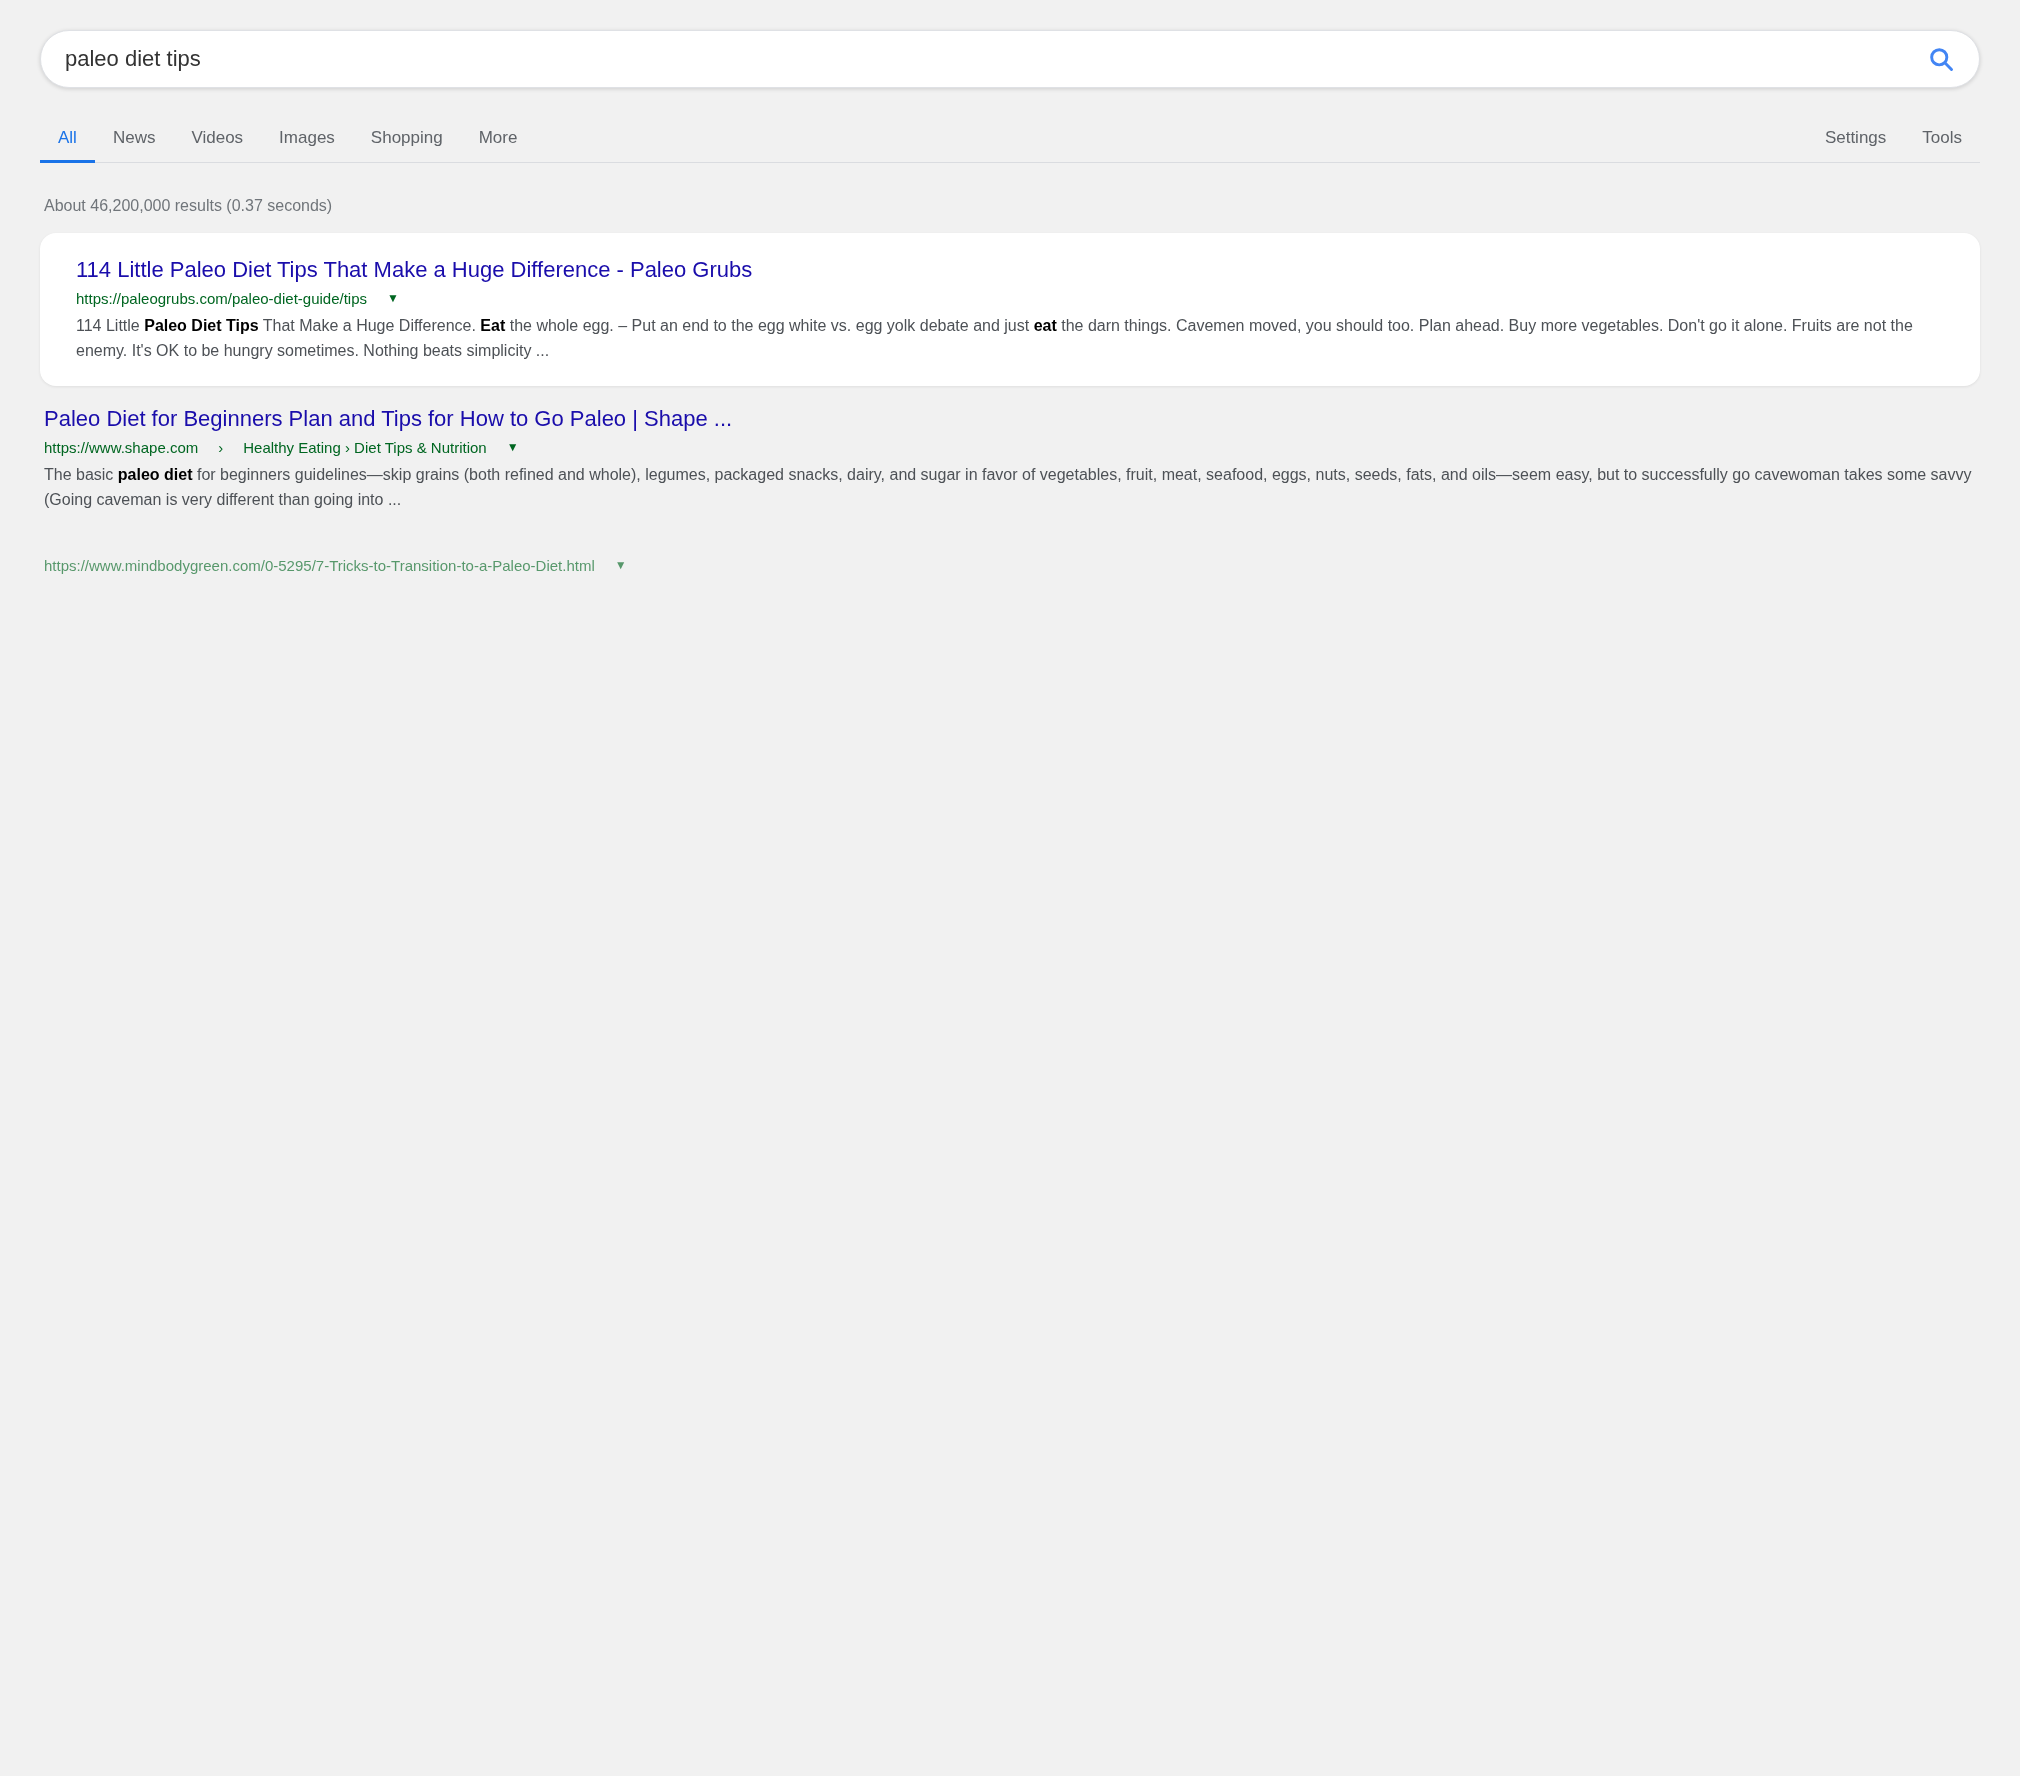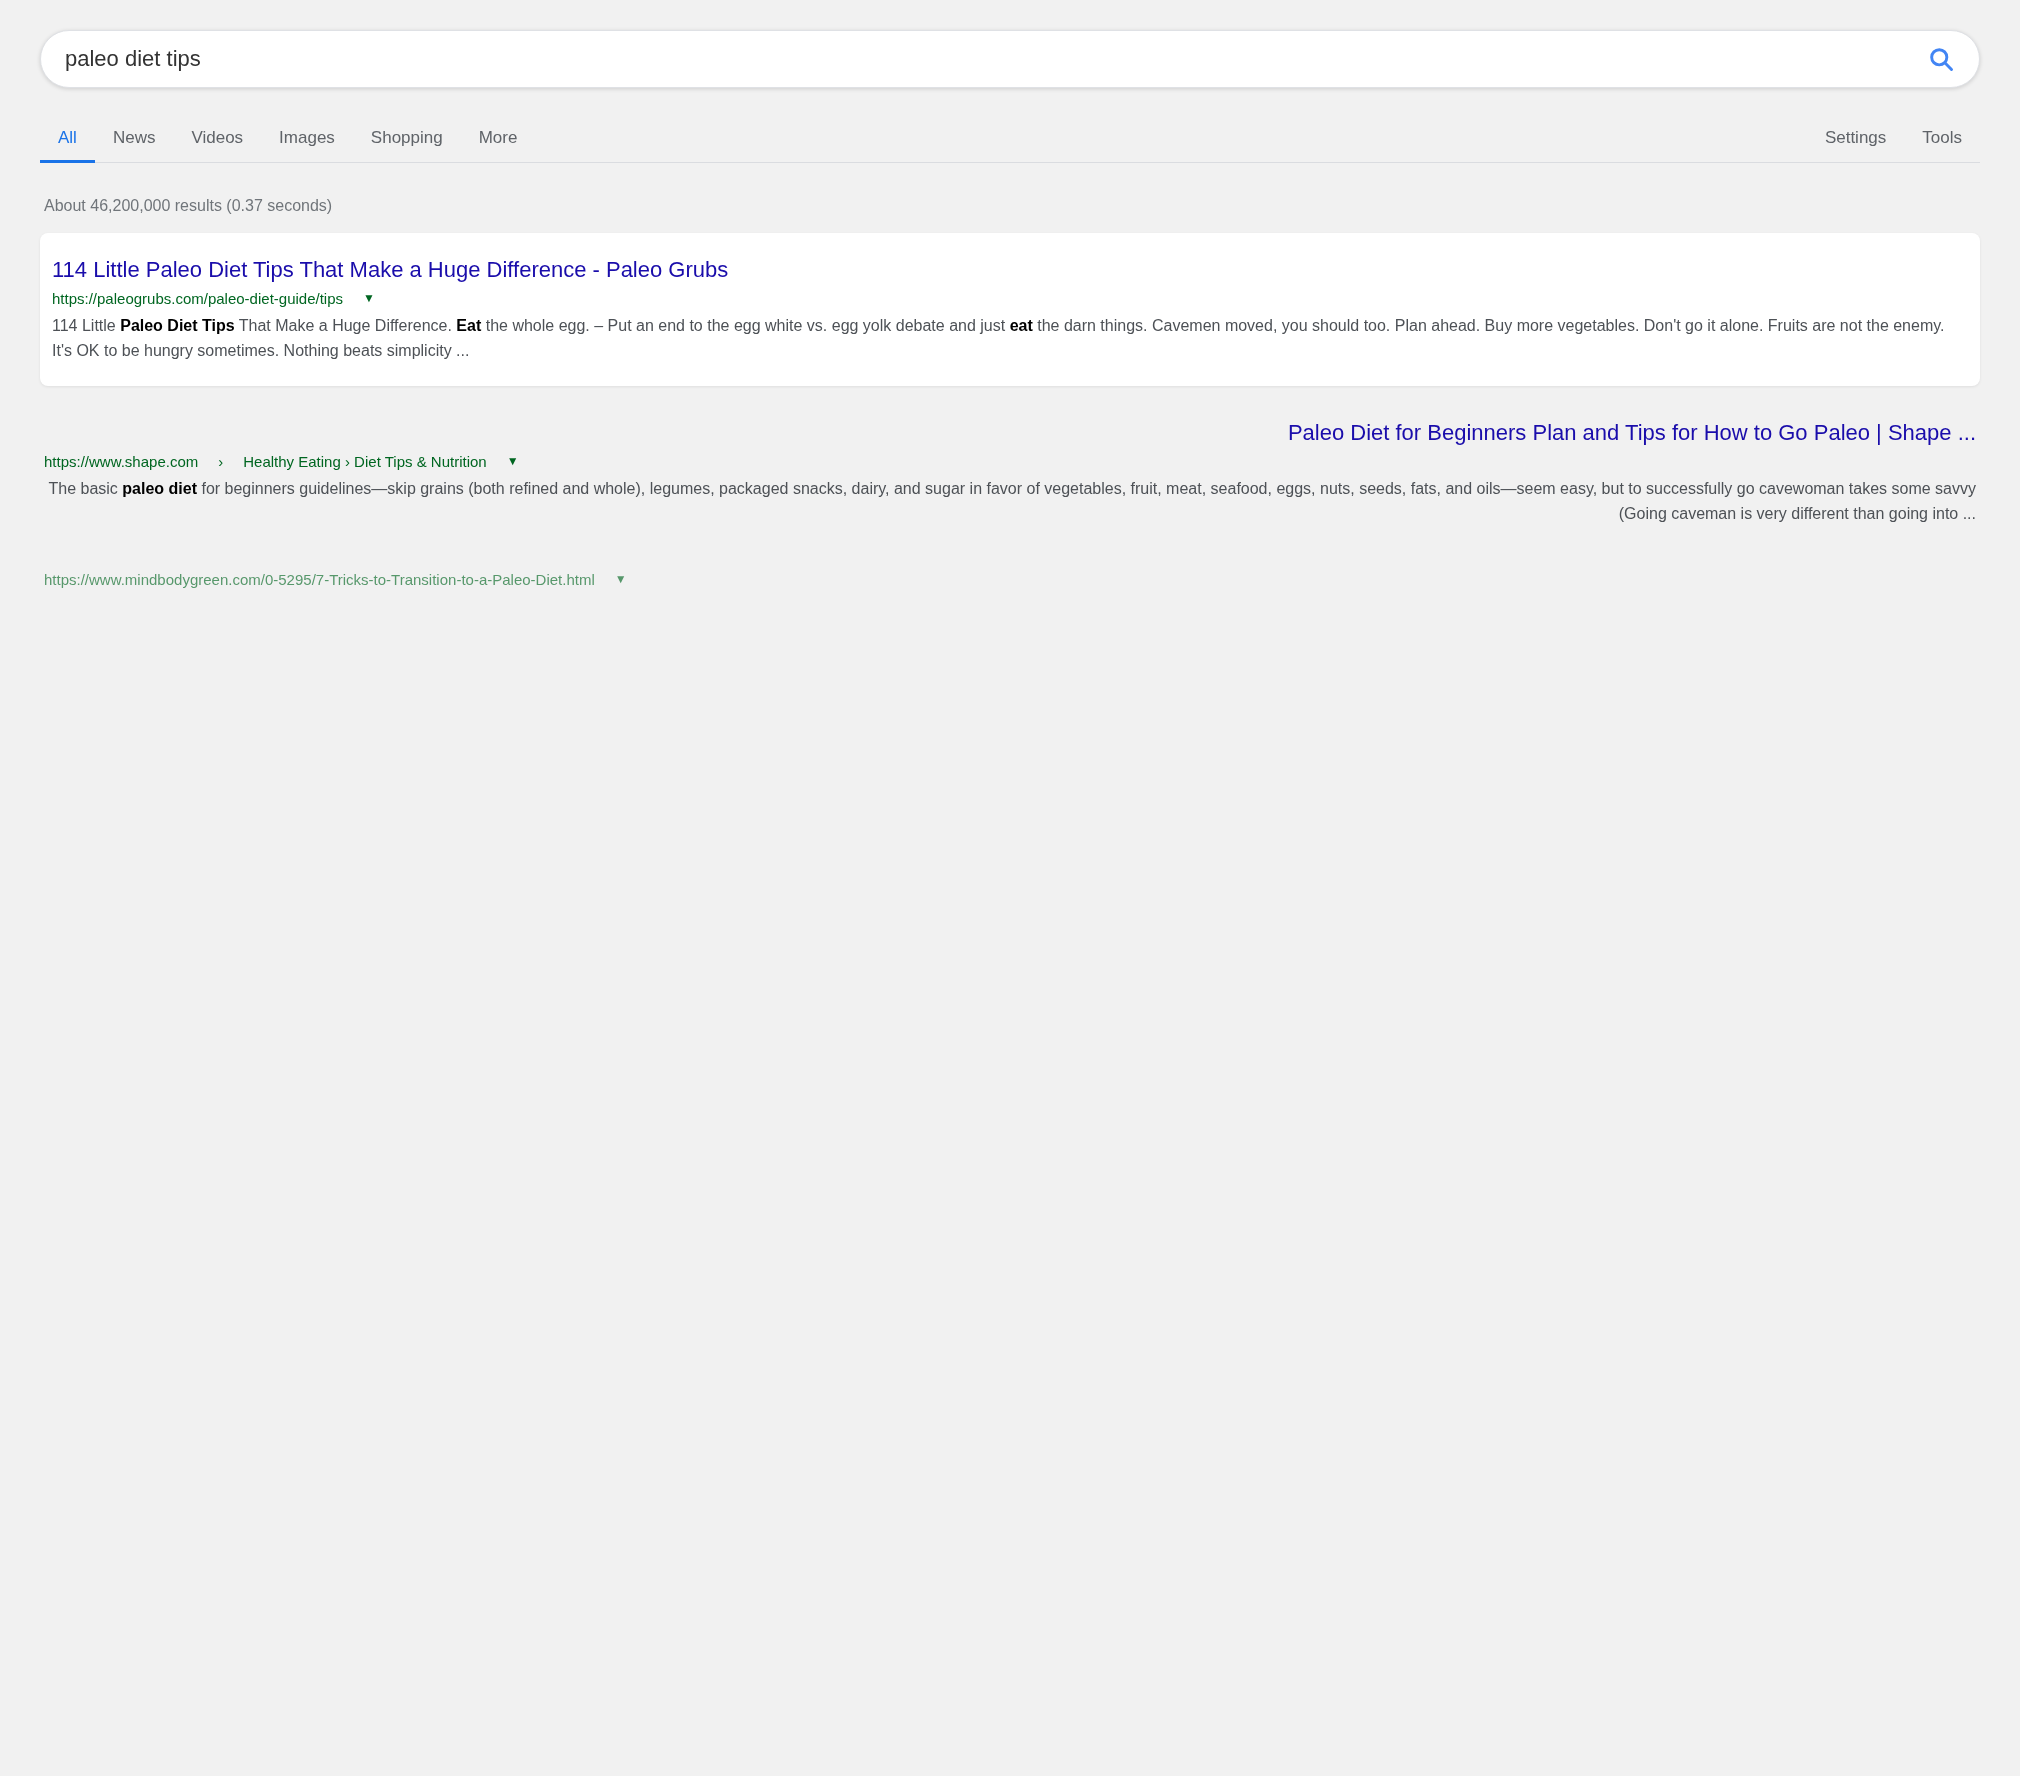--- a/index.html
+++ b/index.html
@@ -88,31 +88,29 @@
 
     .results-count {
       font-size: 16px;
       color: #70757a;
       margin-bottom: 18px;
       padding-left: 4px;
     }
 
     .result-card {
       background: white;
-      border-radius: 8px;
-      padding: 22px 12px;
-      margin-bottom: 14px;
+      border-radius: 16px;
+      padding: 22px 36px;
       box-shadow: 0 1px 3px rgba(0,0,0,0.08);
     }
 
     .result-item {
       background: transparent;
       padding: 18px 4px;
       margin-bottom: 8px;
-      text-align: right;
     }
 
     .result-title {
       font-size: 22px;
       color: #1a0dab;
       text-decoration: none;
       line-height: 1.4;
       cursor: pointer;
       display: block;
       margin-bottom: 4px;

